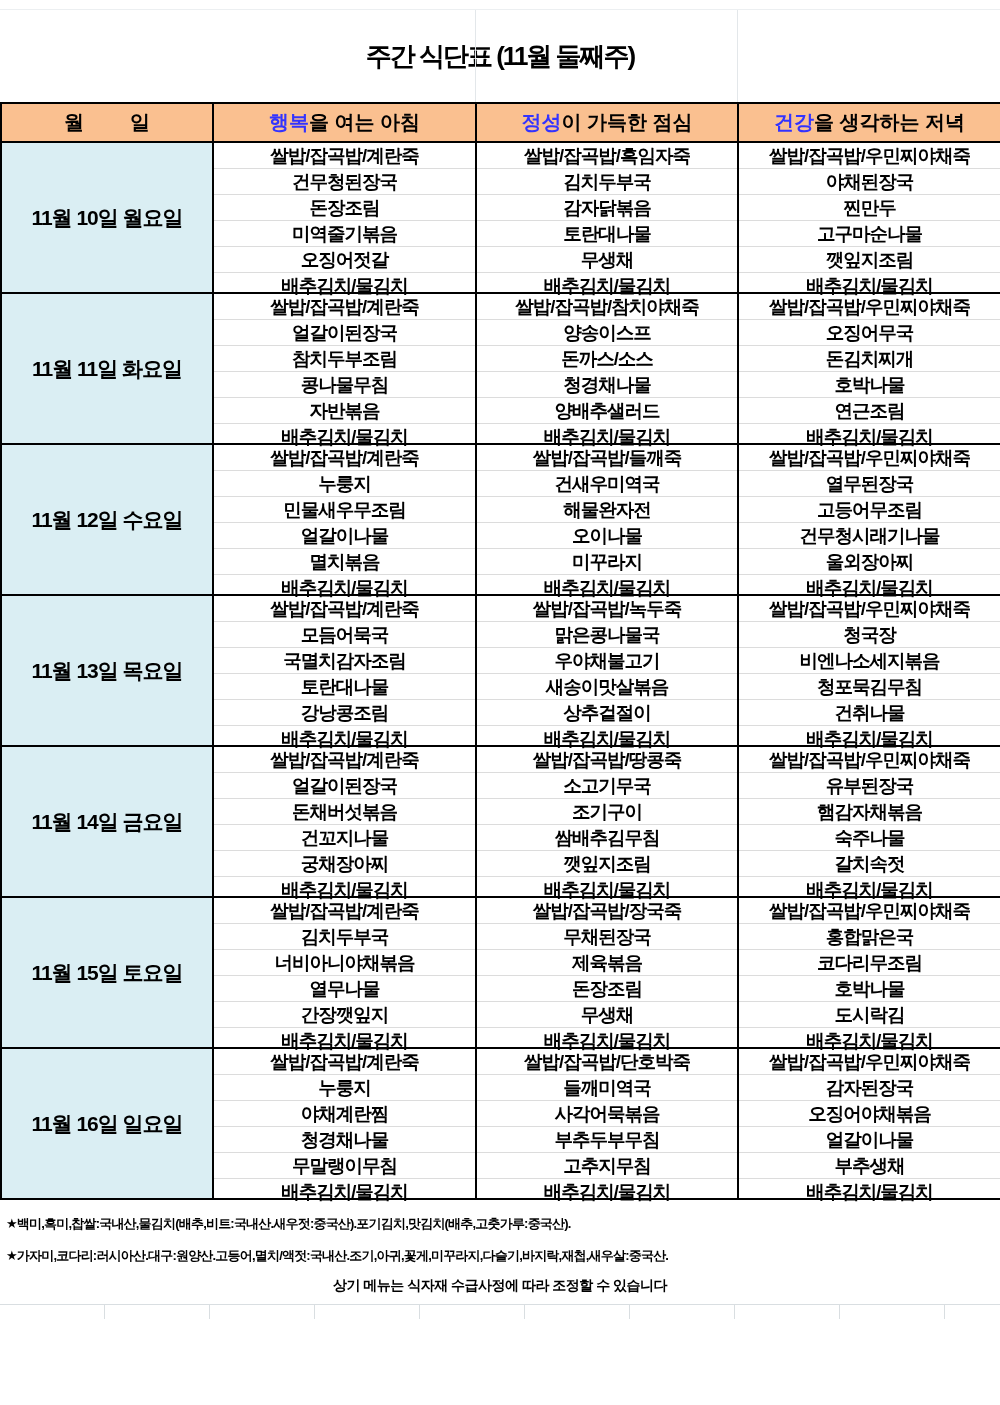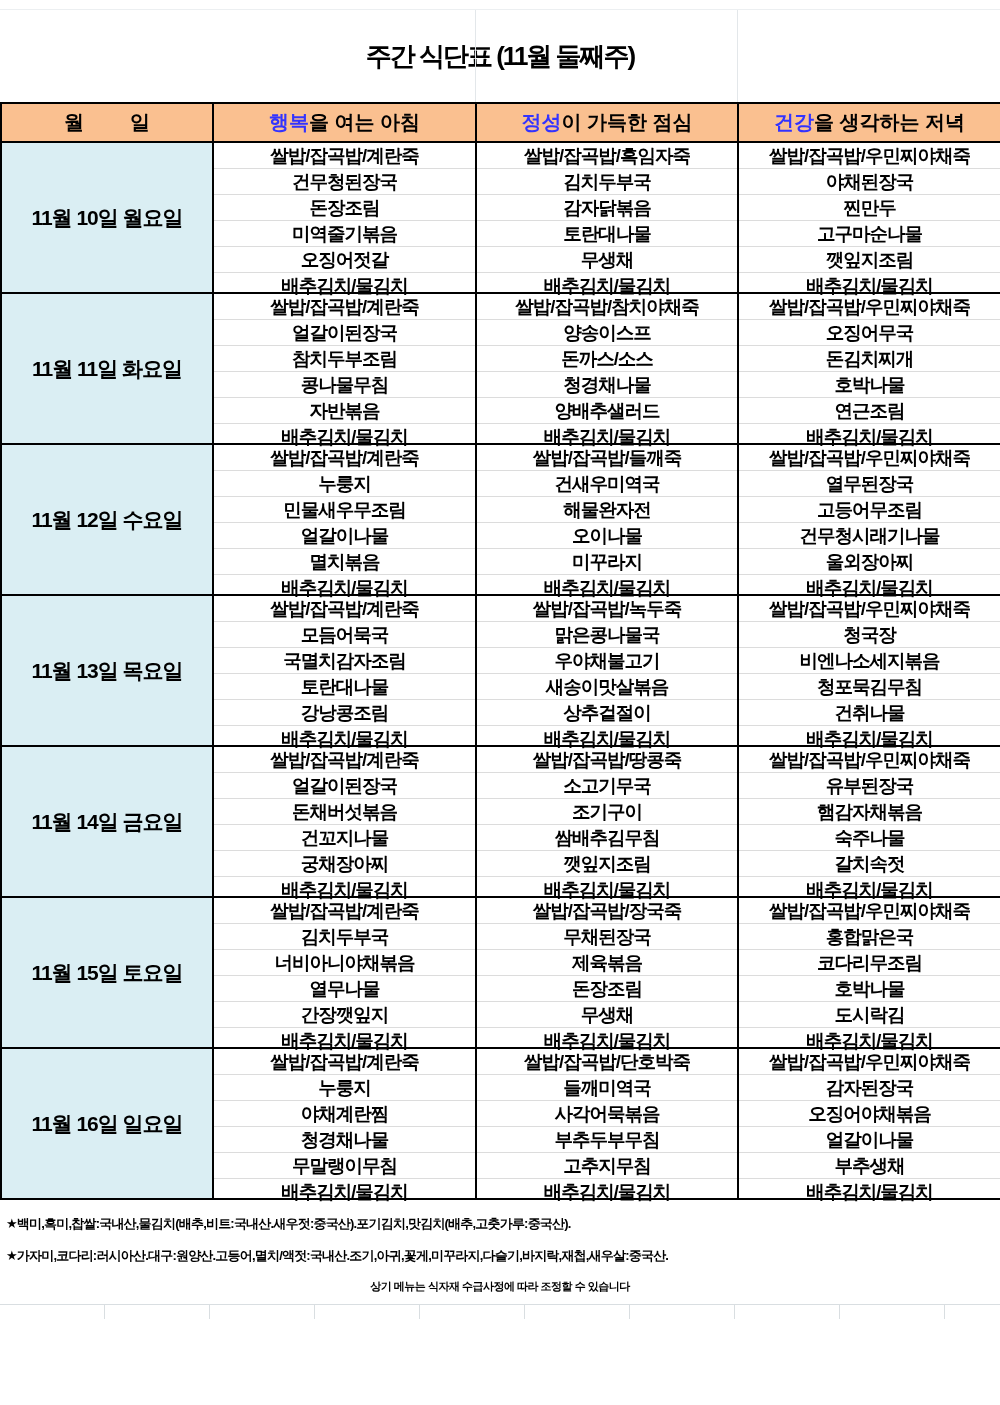--- a/index.html
+++ b/index.html
@@ -29,21 +29,21 @@
   .date-header-inner{display:flex;justify-content:center;gap:46px;}
   .accent{color:var(--accent);}
   td.date-cell{background:var(--date-bg);text-align:center;vertical-align:middle;font-size:21px;font-weight:800;letter-spacing:-1px;}
   td.meal-cell{vertical-align:top;background:#fff;}
   .meal-stack{display:flex;flex-direction:column;height:149px;}
   .menu-line{flex:1;display:flex;align-items:center;justify-content:center;font-size:18.5px;font-weight:800;letter-spacing:-1px;border-bottom:1px solid var(--sep);white-space:nowrap;}
   .menu-line:last-child{border-bottom:none;}
 
   .notes{padding:8px 4px 0 6px;}
   .note-line{height:32px;display:flex;align-items:center;font-size:13px;font-weight:800;letter-spacing:-0.8px;white-space:nowrap;}
-  .footer-note{height:28px;display:flex;align-items:center;justify-content:center;font-size:11px;font-weight:800;letter-spacing:-0.5px;}
+  .footer-note{height:28px;display:flex;align-items:center;justify-content:center;font-size:14px;font-weight:800;letter-spacing:-0.5px;}
   .bottom-strip{height:15px;margin-top:4px;border-top:1px solid #d9dee1;
     background:repeating-linear-gradient(90deg,transparent 0 104px,#d9dee1 104px 105px);}
 </style>
 </head>
 <body>
 
 <div class="top-strip"></div>
 
 <div class="title-block">
   <span class="title-vline vl-1"></span>

